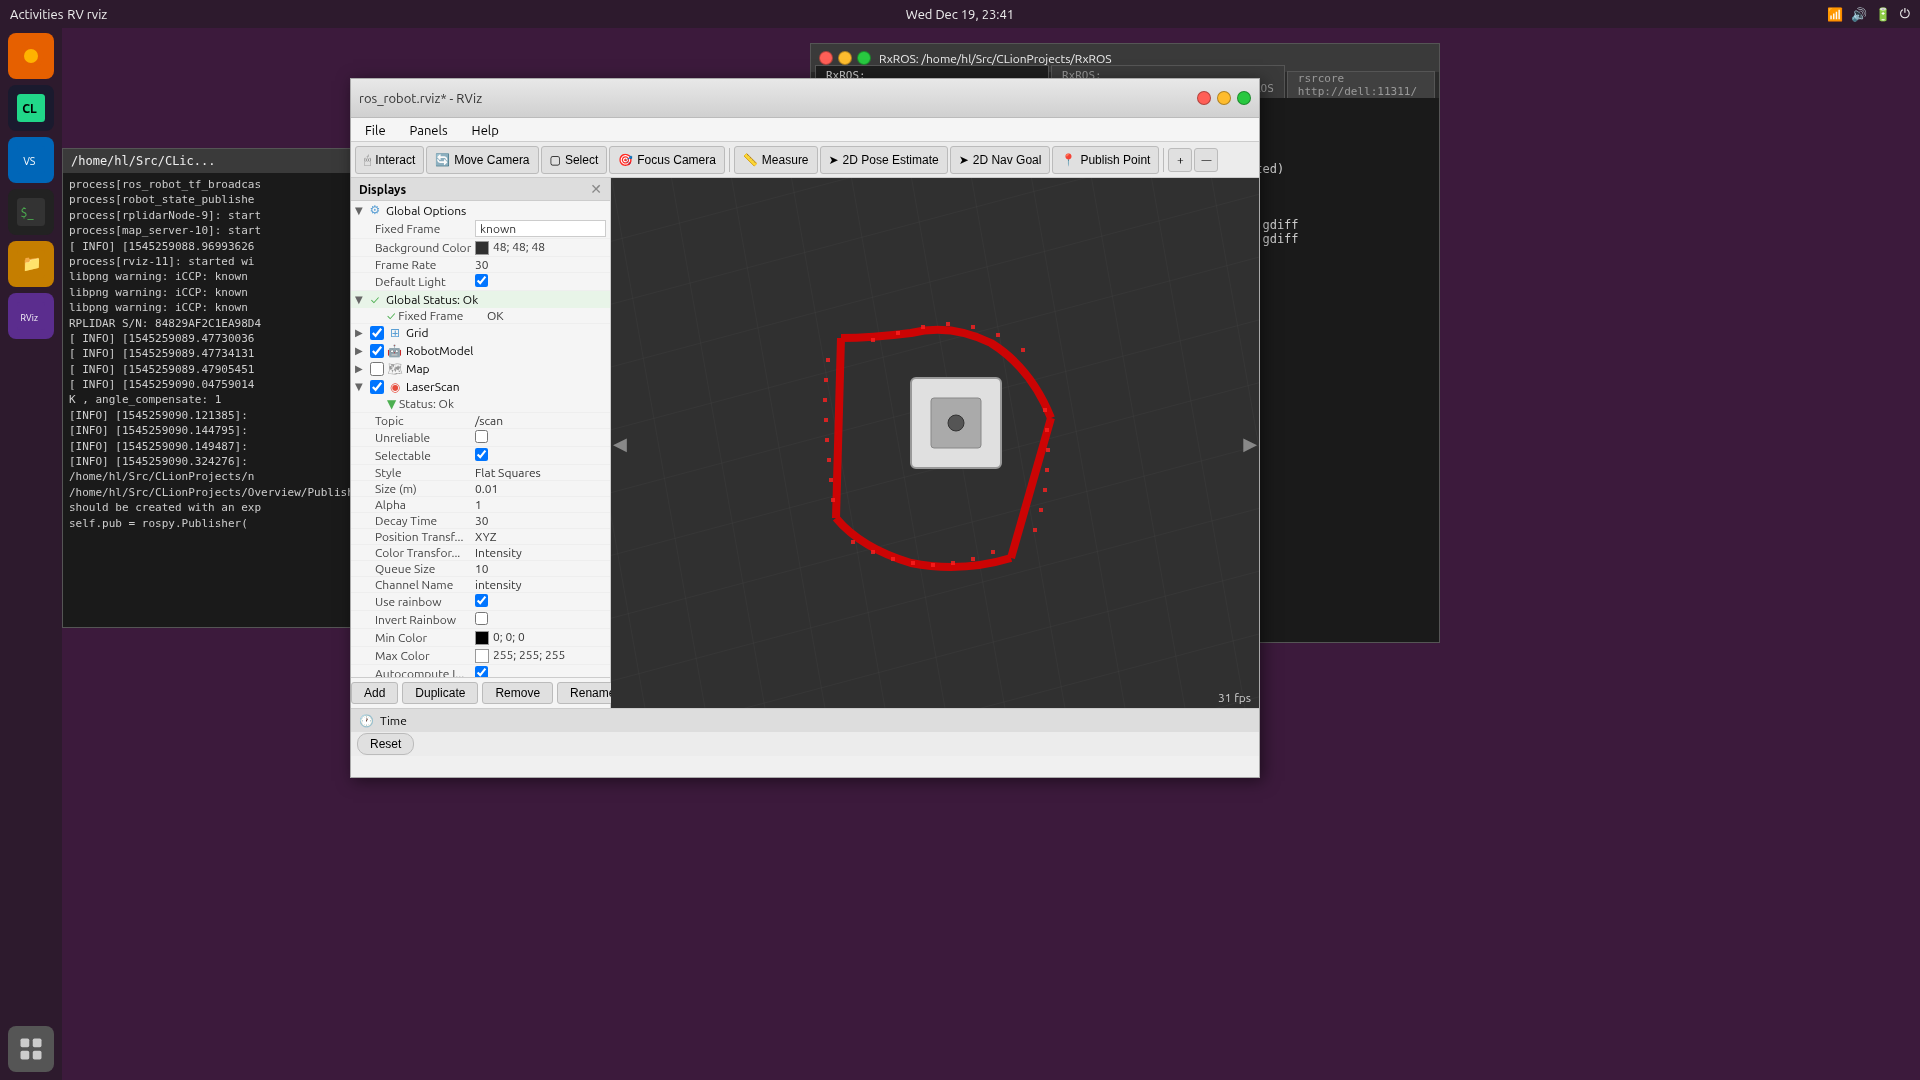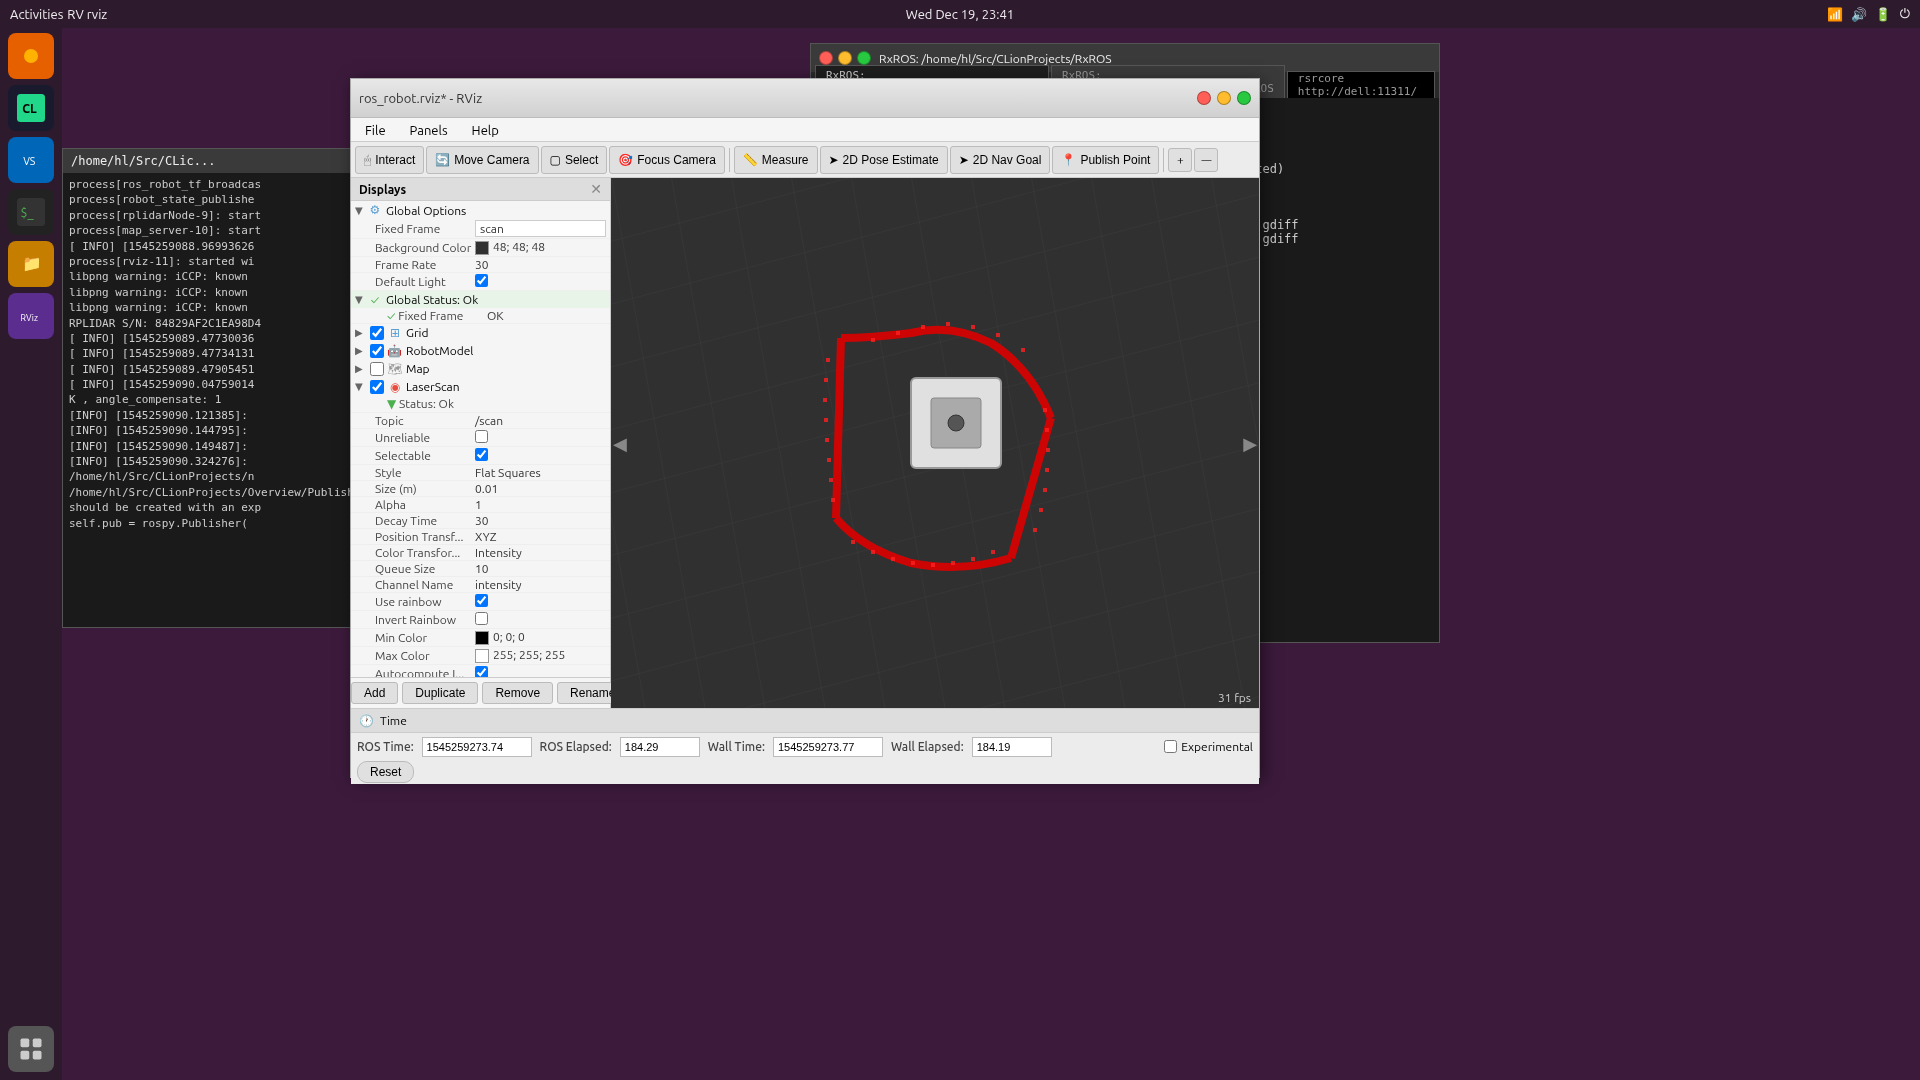--- a/index.html
+++ b/index.html
@@ -469,21 +469,21 @@
         <div class="title-btn close"></div>
         <div class="title-btn min"></div>
         <div class="title-btn max"></div>
       </div>
       <span>RxROS: /home/hl/Src/CLionProjects/RxROS</span>
     </div>
 
     <div style="background:#2a2a2a;height:26px;display:flex;align-items:flex-end;padding:0 4px;font-size:11px;font-family:monospace;">
       <div style="background:#1e1e1e;padding:3px 10px;color:#ccc;border:1px solid #555;border-bottom:none;margin-right:2px;">RxROS: /home/hl/Src/CLionProjects/RxROS</div>
       <div style="background:#3a3a3a;padding:3px 10px;color:#999;border:1px solid #555;border-bottom:none;margin-right:2px;">RxROS: /home/hl/Src/CLionProjects/RxROS</div>
-      <div style="background:#000000;padding:0 10px;color:#999;border:1px solid #555;border-bottom:none;">rsrcore http://dell:11311/</div>
+      <div style="background:#404040;padding:0 10px;color:#999;border:1px solid #555;border-bottom:none;">rsrcore http://dell:11311/</div>
     </div>
     <div id="rxros-content">
       <div style="color:#888;">.md&nbsp;&nbsp;&nbsp;src</div>
     </div>
 
     <div style="position:absolute;right:0;top:54px;width:200px;height:calc(100% - 54px);background:#1a1a1a;font-family:monospace;font-size:12px;color:#ccc;padding:8px;border-left:1px solid #444;">
       <div>&nbsp;</div>
       <div>&nbsp;</div>
       <div>&nbsp;</div>
       <div>&nbsp;</div>
@@ -563,21 +563,21 @@
         <div id="displays-tree">
 
           <div class="tree-item">
             <span class="tree-arrow">▼</span>
             <span class="tree-icon" style="color:#5a9fd4;">⚙</span>
             <span class="tree-label">Global Options</span>
           </div>
 
           <div class="tree-property">
             <span class="prop-name">Fixed Frame</span>
-            <span class="prop-value" style="background:white;border:1px solid #ccc;padding:1px 4px;">scan</span>
+            <span class="prop-value" style="background:white;border:1px solid #ccc;padding:1px 4px;">known</span>
           </div>
           <div class="tree-property">
             <span class="prop-name">Background Color</span>
             <span class="prop-value">
               <span class="prop-color-box" style="background:#303030;"></span>48; 48; 48
             </span>
           </div>
           <div class="tree-property">
             <span class="prop-name">Frame Rate</span>
             <span class="prop-value">30</span>
@@ -794,33 +794,19 @@
 
         <div id="fps-display">31 fps</div>
       </div>
 
     </div>
 
     <div style="background:#ddd;height:24px;display:flex;align-items:center;padding:0 8px;border-top:1px solid #ccc;font-size:12px;gap:6px;">
       <span style="color:#555;">🕐</span>
       <span>Time</span>
     </div>
-    <div id="rviz-time-row">
-      <span class="time-label">ROS Time:</span>
-      <input class="time-input" type="text" value="1545259273.74" style="width: 110px;">
-      <span class="time-label">ROS Elapsed:</span>
-      <input class="time-input" type="text" value="184.29" style="width: 80px;">
-      <span class="time-label">Wall Time:</span>
-      <input class="time-input" type="text" value="1545259273.77" style="width: 110px;">
-      <span class="time-label">Wall Elapsed:</span>
-      <input class="time-input" type="text" value="184.19" style="width: 80px;">
-      <div id="experimental-check">
-        <input type="checkbox" style="">
-        <span>Experimental</span>
-      </div>
-    </div>
     <div id="rviz-reset-row">
       <button id="reset-btn">Reset</button>
     </div>
 
   </div>
 
 </div>
 
 </body></html>

